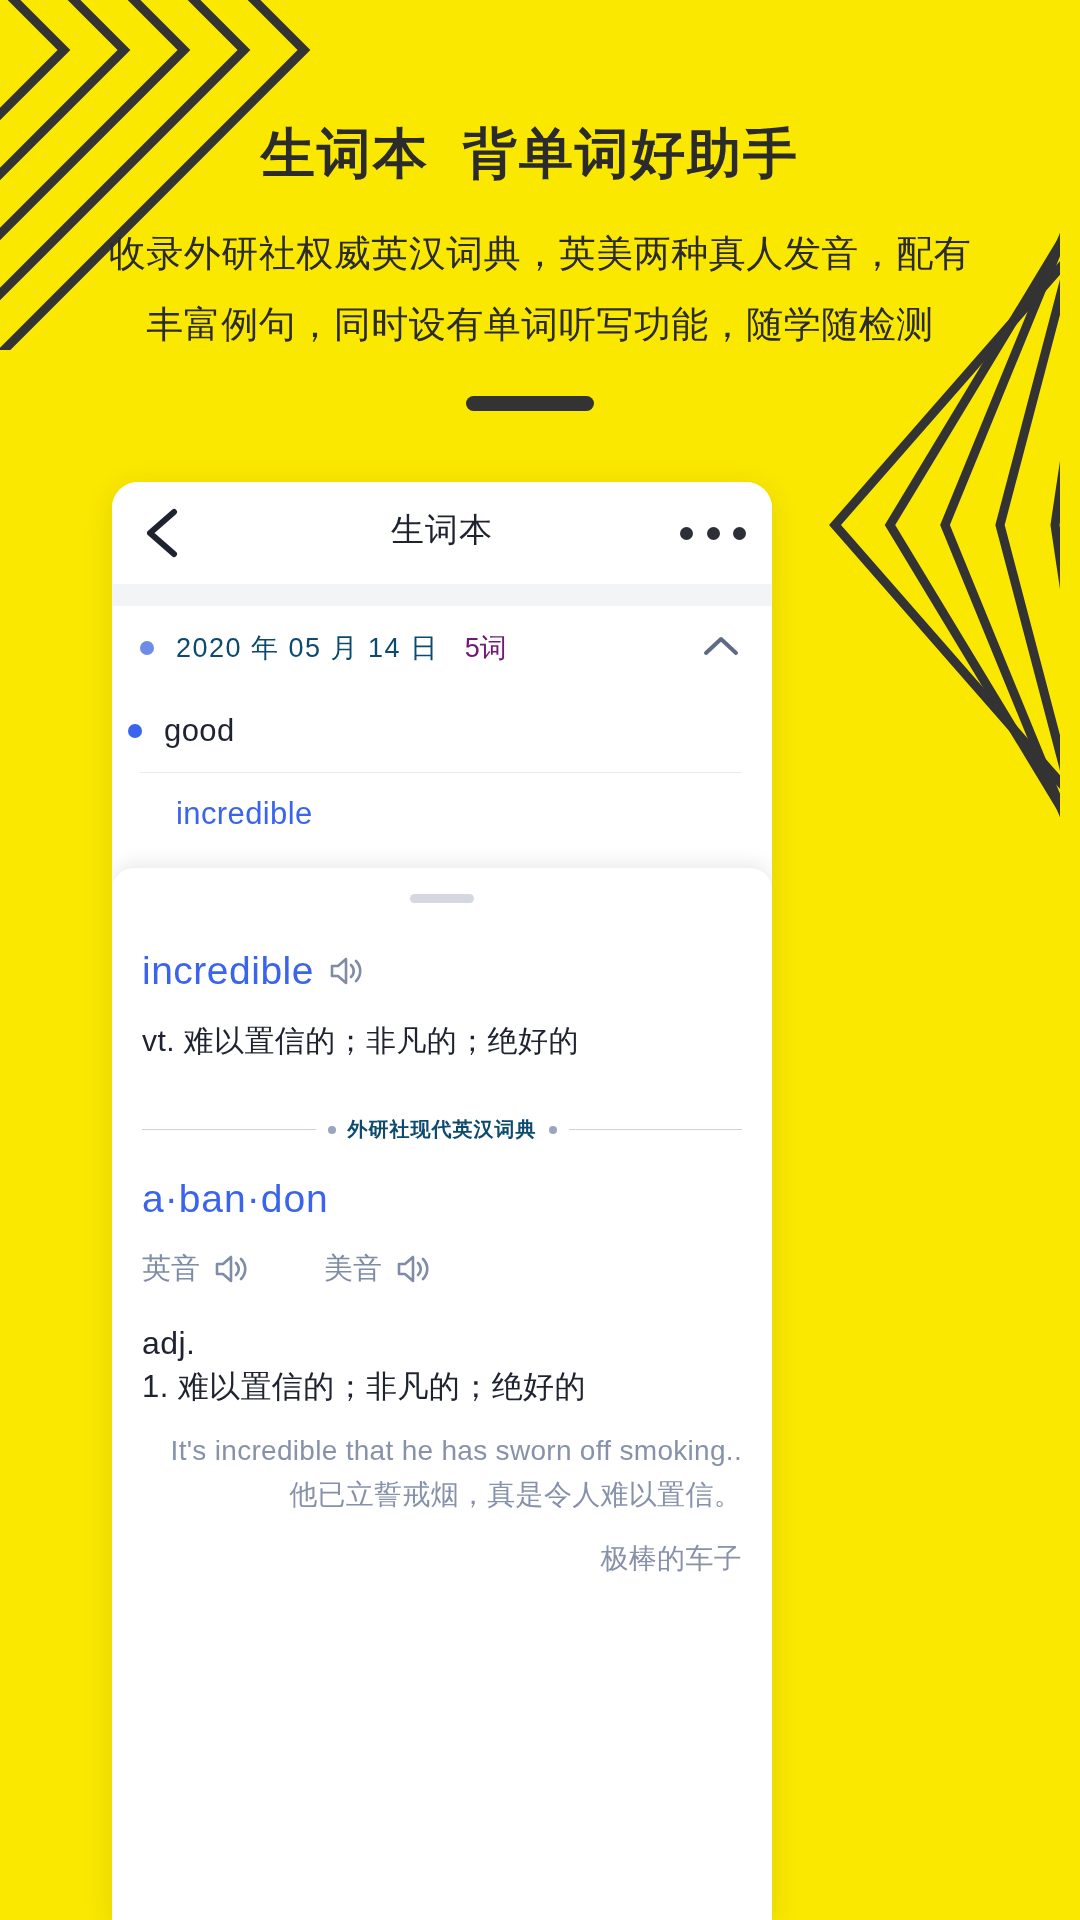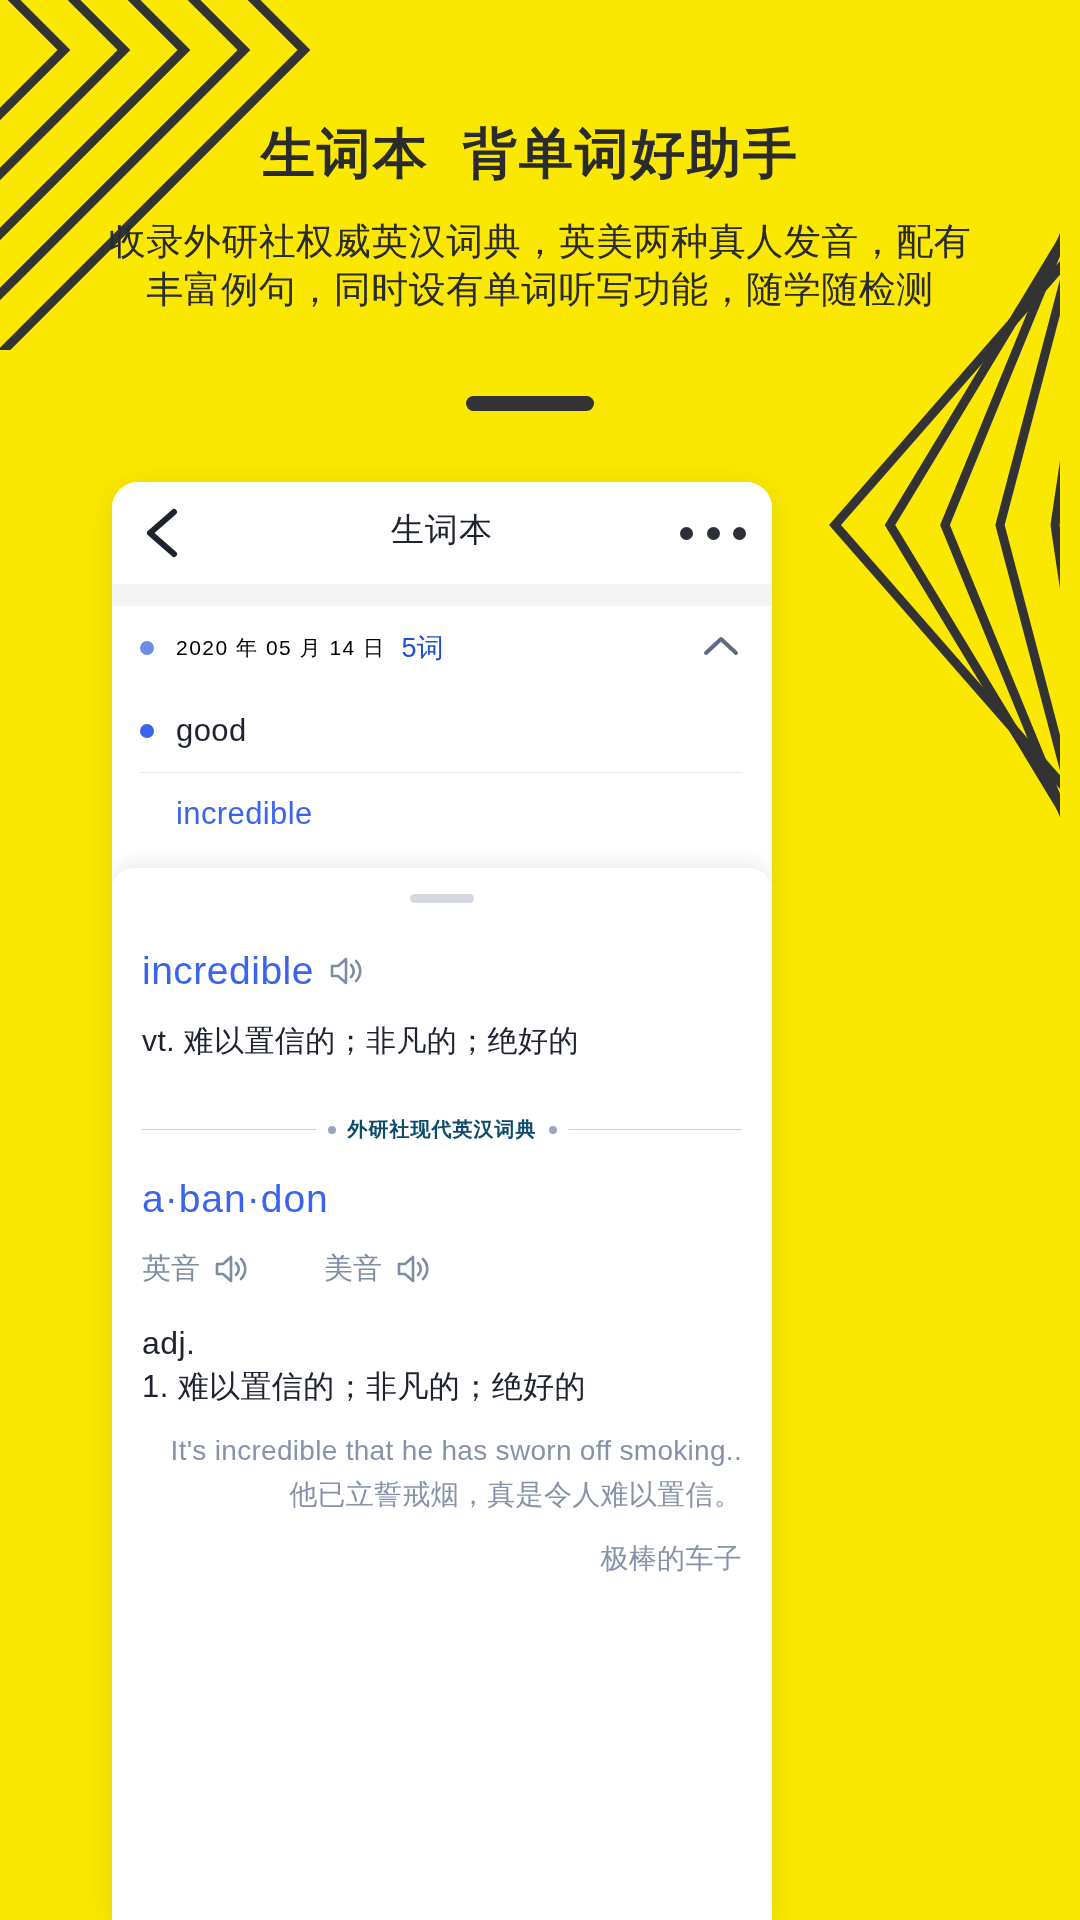--- a/index.html
+++ b/index.html
@@ -42,21 +42,21 @@
     color: #2B2B2B;
     white-space: pre;
   }
   .hero-sub {
     position: absolute;
     left: 108px;
     width: 864px;
     top: 218px;
     text-align: center;
     font-size: 37px;
-    line-height: 48px;
+    line-height: 71px;
     color: #2B2B2B;
     letter-spacing: 0.5px;
   }
   .hero-bar {
     position: absolute;
     left: 50%;
     transform: translateX(-50%);
     top: 396px;
     width: 128px;
     height: 15px;
@@ -127,49 +127,49 @@
     box-sizing: border-box;
   }
   .bullet {
     width: 14px; height: 14px;
     border-radius: 50%;
     background: #6E8BE8;
     flex: none;
     margin-right: 22px;
   }
   .date-text {
-    font-size: 21px;
-    color: #000000;
+    font-size: 27px;
+    color: #0c4a6e;
     letter-spacing: 1.5px;
     white-space: pre;
   }
   .date-count {
     font-size: 27px;
-    color: #1d4ed8;
-    margin-left: 16px;
+    color: #701a75;
+    margin-left: 26px;
   }
   .collapse-chevron {
     position: absolute;
     right: 30px;
     top: 24px;
     width: 42px; height: 32px;
   }
   .hr-light {
     height: 1px;
     background: #E9EAEE;
     margin: 0 30px 0 28px;
   }
 
   
   .word-row {
     position: relative;
     height: 82px;
     display: flex;
     align-items: center;
-    padding-left: 28px;
+    padding-left: 16px;
     background: #FFFFFF;
   }
   .word-row .bullet { background:#3A63EE; }
   .word-label {
     font-size: 31px;
     letter-spacing: 0.4px;
   }
   .word-label.dark { color: #1F2330; }
   .word-label.blue { color: #3A63EE; }
   .word-row.indent { padding-left: 64px; }

